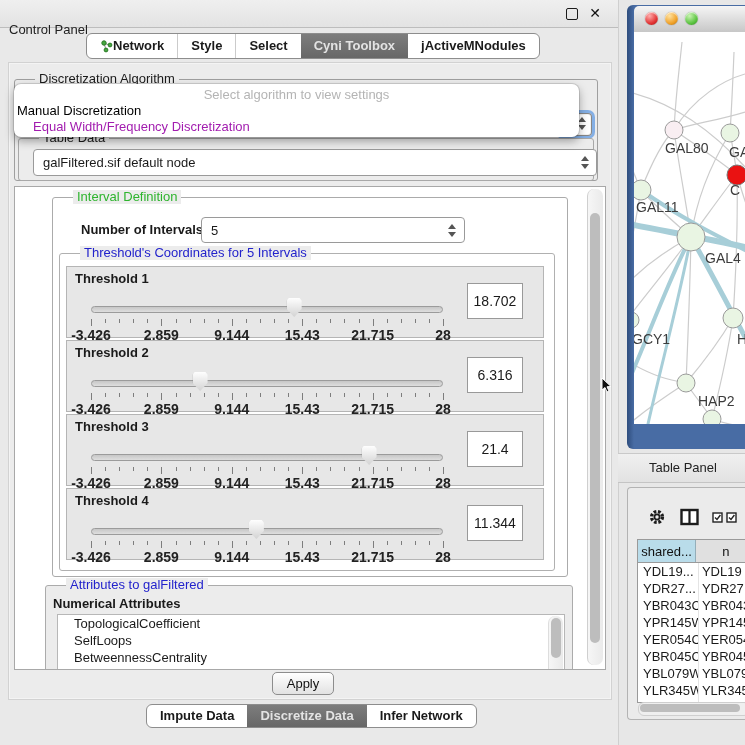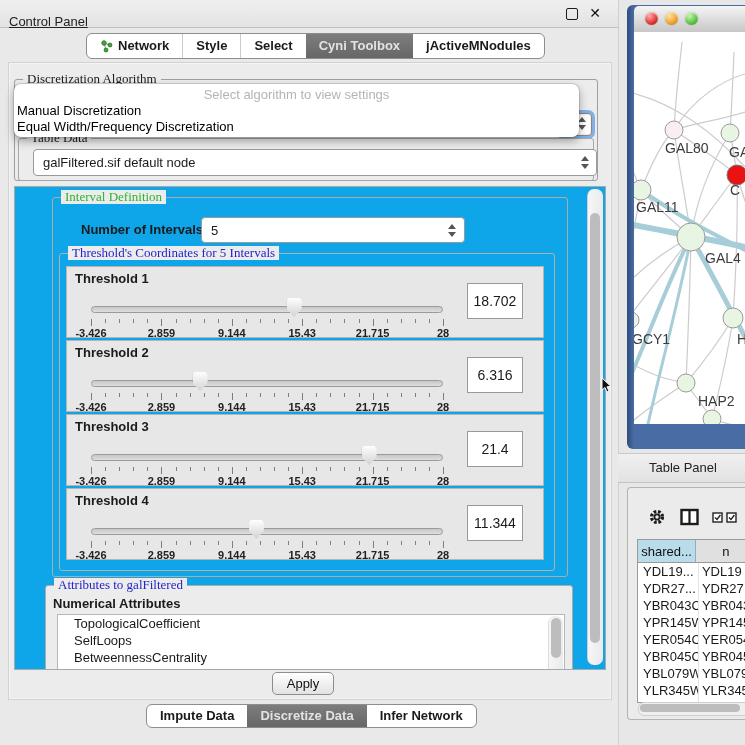--- a/index.html
+++ b/index.html
@@ -8,87 +8,87 @@
     background:#e7e7e7;
     font-family:"Liberation Sans","DejaVu Sans",sans-serif;
     font-size:13px;color:#1a1a1a;
     -webkit-font-smoothing:antialiased;
   }
   .abs{position:absolute;}
 
   
   .cp{left:0;top:0;width:618px;height:745px;background:#e9e9e9;border-right:1px solid #cfcfcf;}
   .cp-titlebar{left:0;top:0;width:618px;height:27px;background:linear-gradient(#efefef,#e3e3e3);border-bottom:1px solid #bdbdbd;}
-  .cp-title{left:9px;top:8px;line-height:27px;color:#222;text-decoration:underline;}
+  .cp-title{left:9px;top:16px;line-height:27px;color:#222;}
   .float-icon{right:40px;top:8px;width:10px;height:10px;border:1.6px solid #1c1c1c;border-radius:2px;}
   .close-icon{right:17px;top:5px;font-weight:700;font-size:14px;color:#111;}
 
   
   .tabbar{display:flex;background:#fff;border:1px solid #8d8d8d;border-radius:6px;overflow:hidden;}
-  .seg{display:flex;align-items:center;gap:5px;padding:0 13px;font-weight:700;font-size:13px;color:#1a1a1a;border-right:1px solid #cbcbcb;white-space:nowrap;}
+  .seg{display:flex;align-items:center;padding:0 13px;font-weight:700;font-size:13px;color:#1a1a1a;border-right:1px solid #cbcbcb;white-space:nowrap;}
   .seg:last-child{border-right:none;}
   .seg.sel{background:linear-gradient(#7d7d7d,#676767);color:#e3e3e3;border-right:none;margin-left:-1px;}
   .top-tabs{left:86px;top:33px;height:24px;}
   .top-tabs .seg{line-height:24px;}
   .bottom-tabs{left:146px;top:704px;height:22px;}
   .bottom-tabs .seg{line-height:22px;}
 
   .cp-main{left:8px;top:62px;width:602px;height:636px;background:#ececec;border:1px solid #d2d2d2;box-shadow:inset 0 0 0 1px #f4f4f4;}
 
   .groupbox{position:absolute;border:1px solid #9f9f9f;border-radius:3px;}
-  .group-title{position:absolute;top:-8px;left:8px;background:#ececec;padding:0 4px;line-height:14px;white-space:nowrap;font-family:Liberation Serif, serif;}
+  .group-title{position:absolute;top:-8px;left:20px;background:#ececec;padding:0 4px;line-height:14px;white-space:nowrap;}
   .gt-green{color:#2eb42e;}
   .gt-blue{color:#2323cc;}
 
   
   .disc-group{left:5px;top:16px;width:582px;height:100px;}
   
   .combo-frag{left:544px;top:33px;width:33px;height:23px;background:#fff;border-radius:4px;
     box-shadow:0 0 0 3px rgba(98,155,227,.75),0 0 1px 1px #7a7a7a inset;}
   .combo-frag .spin{right:5px;top:4px;}
 
   
   .popup{left:5px;top:21px;width:565px;height:53px;background:#fff;border-radius:7px;
     box-shadow:0 4px 10px rgba(0,0,0,.35),0 0 0 1px rgba(0,0,0,.12);z-index:60;}
   .popup-hint{left:0;right:0;top:3px;text-align:center;color:#b4b4b4;}
   .popup-item1{left:3px;top:19px;font-weight:400;color:#000;}
-  .popup-item2{left:3px;top:35px;color:#000000;}
+  .popup-item2{left:19px;top:35px;color:#a21caf;}
 
   
   .tabledata-group{left:9px;top:75px;width:574px;height:41px;border-color:#a8a8a8;}
   .combo{position:absolute;background:#fff;border:1px solid #9a9a9a;border-radius:4px;}
   .combo .val{position:absolute;left:9px;top:0;bottom:0;display:flex;align-items:center;white-space:nowrap;}
   .spin{position:absolute;width:9px;display:flex;flex-direction:column;justify-content:center;gap:3px;}
   .spin i{display:block;width:0;height:0;border-left:4px solid transparent;border-right:4px solid transparent;}
   .spin .up{border-bottom:5px solid #555;}
   .spin .dn{border-top:5px solid #555;}
   .td-combo{left:14px;top:10px;width:562px;height:25px;}
   .td-combo .spin{right:6px;top:0;bottom:0;}
 
   
-  .scrollpane{left:5px;top:123px;width:590px;height:482px;border:1px solid #a8a8a8;background:#0ea5e9;overflow:hidden;}
+  .scrollpane{left:5px;top:123px;width:590px;height:482px;border:1px solid #a8a8a8;background:#ffffff;overflow:hidden;}
   .vscroll{position:absolute;width:15px;background:linear-gradient(90deg,#f6f6f6,#eaeaea);border-left:1px solid #cfcfcf;border-radius:7px;}
   .vthumb{position:absolute;left:2px;width:10px;background:#bdbdbd;border-radius:6px;}
   .pane-scroll{right:2px;top:2px;height:476px;}
   .pane-scroll .vthumb{top:24px;height:430px;}
 
   .interval-group{left:37px;top:10px;width:514px;height:378px;border-color:#ababab;}
   .noi-label{left:28px;top:20px;font-weight:700;line-height:24px;}
   .noi-combo{left:148px;top:19px;width:262px;height:24px;}
   .noi-combo .spin{right:7px;top:0;bottom:0;}
 
   .thr-group{left:6px;top:55px;width:494px;height:316px;border-color:#b0b0b0;}
   .thr-panel{position:absolute;left:6px;width:476px;height:70px;background:#e7e7e7;border:1px solid #b5b5b5;}
   .thr-title{position:absolute;left:8px;top:4px;font-weight:700;}
   .slider{position:absolute;left:0;top:26px;width:100%;height:44px;}
   .track{position:absolute;left:24px;top:13px;width:352px;height:7px;border-radius:4px;
     background:linear-gradient(#c7c7c7,#dedede);border:1px solid #9b9b9b;box-sizing:border-box;}
   .tick{position:absolute;top:26px;width:1px;height:4px;background:#7d7d7d;}
   .tick.major{height:7px;}
-  .tick-label{position:absolute;top:34px;transform:translateX(-50%);font-size:11px;font-weight:700;color:#222;white-space:nowrap;}
+  .tick-label{position:absolute;top:34px;transform:translateX(-50%);font-size:14px;font-weight:700;color:#222;white-space:nowrap;}
   .thumb{position:absolute;top:5px;width:15px;height:19px;
     background:linear-gradient(#fefefe,#d3d3d3);
     clip-path:polygon(14% 0,86% 0,100% 14%,100% 58%,50% 100%,0 58%,0 14%);
     filter:drop-shadow(0 0 1px #8a8a8a);}
   .thr-value{position:absolute;left:400px;top:16px;width:54px;height:34px;background:#fff;border:1px solid #999;
     display:flex;align-items:center;justify-content:center;font-size:14px;}
 
   .attrs-group{left:30px;top:398px;width:526px;height:110px;border-color:#ababab;background:#ececec;}
   .attr-list-title{left:7px;top:10px;font-weight:700;}
   .attr-list{left:11px;top:28px;width:506px;height:76px;background:#fff;border:1px solid #b7b7b7;overflow:hidden;}

